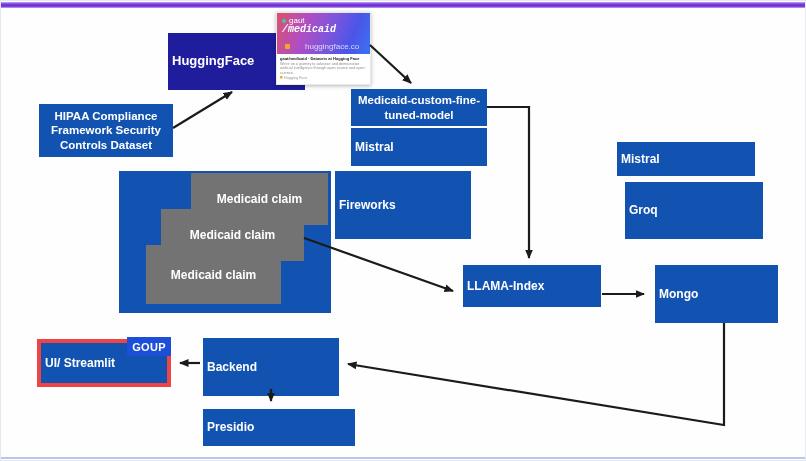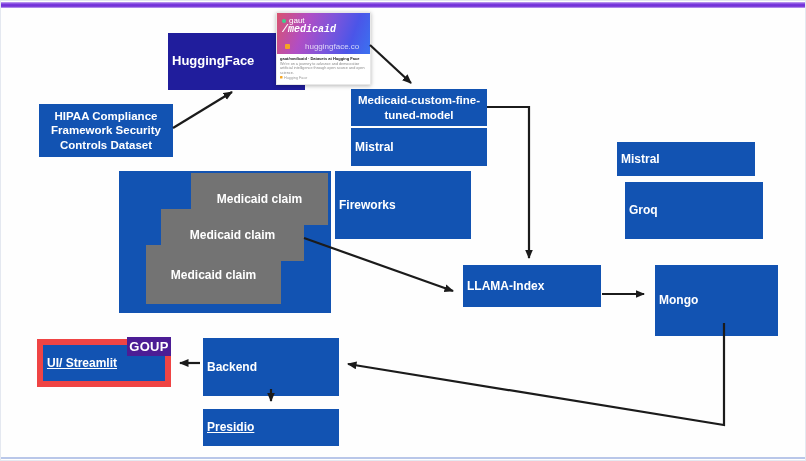--- a/index.html
+++ b/index.html
@@ -19,27 +19,27 @@
     text-align:center;line-height:1.25;box-sizing:border-box;padding:2px 4px;
   }
   .node-hf{left:167px;top:32px;width:137px;height:57px;background:#201d9c;font-size:13px;}
   .node-hipaa{left:38px;top:103px;width:134px;height:53px;font-size:11.5px;}
   .node-model{left:350px;top:88px;width:136px;height:37px;font-size:11.5px;}
   .node-mistral-ft{left:350px;top:127px;width:136px;height:38px;}
   .node-fireworks{left:334px;top:170px;width:136px;height:68px;}
   .node-mistral-inf{left:616px;top:141px;width:138px;height:34px;}
   .node-groq{left:616px;top:181px;width:138px;height:57px;margin-left:8px;}
   .node-llama{left:462px;top:264px;width:138px;height:42px;}
-  .node-mongo{left:654px;top:264px;width:123px;height:71px;}
-  .node-ui{left:36px;top:338px;width:134px;height:48px;border:6px solid #ef4444;text-decoration:underline;}
+  .node-mongo{left:654px;top:264px;width:123px;height:58px;}
+  .node-ui{left:36px;top:338px;width:134px;height:48px;border:4px solid #ef4444;}
   .node-backend{left:202px;top:337px;width:136px;height:58px;}
-  .node-presidio{left:202px;top:408px;width:136px;height:37px;text-decoration:underline;}
+  .node-presidio{left:202px;top:408px;width:152px;height:37px;}
   .badge-goup{
     position:absolute;left:126px;top:336px;width:44px;height:19px;
-    background:#4c1d95;color:#fff;font-weight:700;font-size:13px;
+    background:#1d4ed8;color:#fff;font-weight:700;font-size:11px;
     display:flex;align-items:center;justify-content:center;letter-spacing:.3px;
   }
   .claims-base{position:absolute;left:118px;top:170px;width:212px;height:142px;background:#1253b2;}
   .claim{
     position:absolute;background:#737373;color:#fff;font-weight:700;font-size:12px;
     display:flex;align-items:center;justify-content:center;text-align:center;
   }
   .claim1{left:190px;top:172px;width:137px;height:52px;}
   .claim2{left:160px;top:208px;width:143px;height:52px;}
   .claim3{left:145px;top:244px;width:135px;height:59px;}

